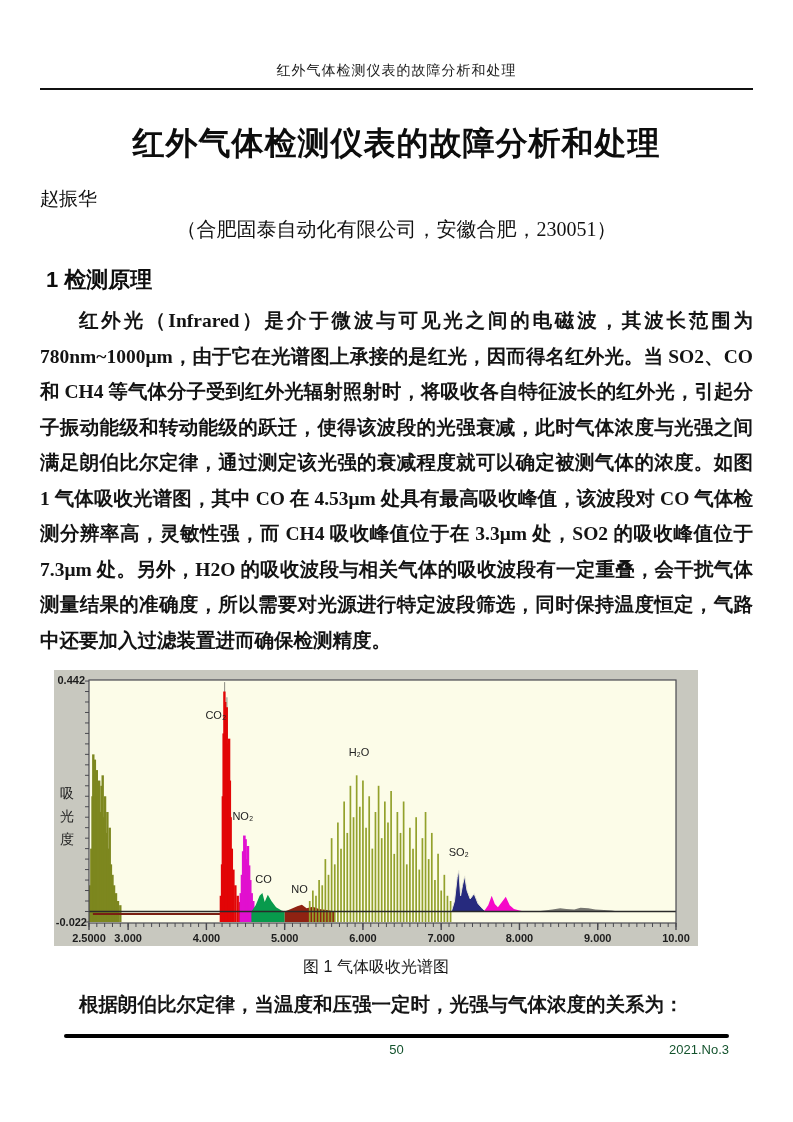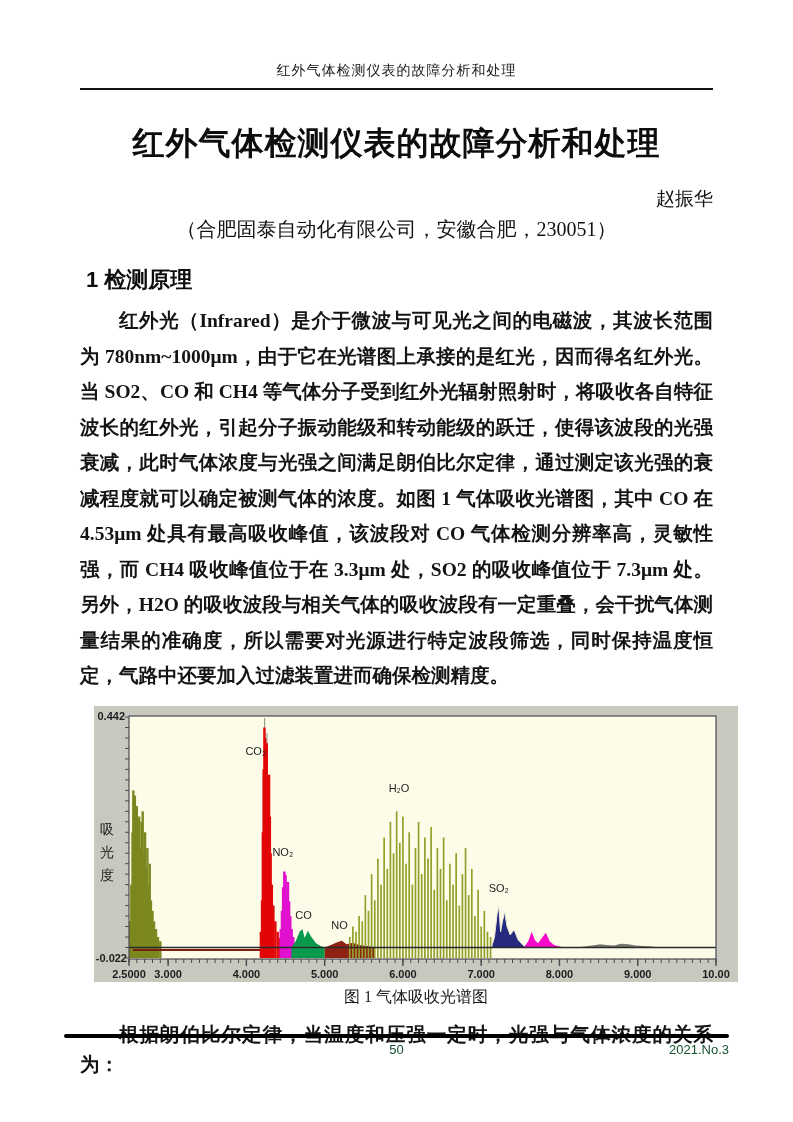--- a/index.html
+++ b/index.html
@@ -4,39 +4,39 @@
 <style>
   html,body{margin:0;padding:0;background:#ffffff;}
   .page{
     position:relative;
     width:793px;height:1122px;
     background:#ffffff;
     color:#111;
     font-family:"Liberation Serif", serif;
     overflow:hidden;
   }
-  .content{padding:0 80px;}
+  .content{padding:0 40px;}
   .doc-header{
     padding-top:62px;
     text-align:center;
     font-size:14px;
     letter-spacing:1px;
     color:#1a1a1a;
   }
   .header-rule{height:2px;background:#111;margin-top:8px;}
   .title{
     margin:32px 0 0 0;
     text-align:center;
     font-size:32px;
     font-weight:bold;
     font-family:"Liberation Sans", sans-serif;
     letter-spacing:1px;
     color:#0d0d0d;
   }
-  .author{margin-top:20px;text-align:right;font-size:19px;}
+  .author{margin-top:20px;text-align:left;font-size:19px;}
   .affiliation{margin-top:4px;text-align:center;font-size:20px;}
   .section-heading{
     margin:22px 0 0 6px;
     font-size:22px;
     font-weight:bold;
     font-family:"Liberation Sans", sans-serif;
     color:#0d0d0d;
   }
   .body-para{
     margin:8px 0 0 0;
@@ -46,22 +46,22 @@
     text-indent:2em;
     color:#141414;
     font-weight:bold;
   }
   .para2{margin-top:12px;line-height:30px;}
   .figure{margin:12px 0 0 14px;width:644px;}
   .chart{width:644px;height:276px;}
   .figure-caption{
     text-align:center;
     font-size:16px;
-    margin-top:5px;
-    font-family:Liberation Serif, serif;
+    margin-top:11px;
+    font-family:Liberation Sans, sans-serif;
     color:#1a1a1a;
   }
   .footer{position:absolute;left:64px;right:64px;top:1034px;}
   .footer-rule{height:4px;background:#000;border-radius:2px;}
   .footer-row{
     position:relative;
     margin-top:4px;
     font-family:"Liberation Sans", sans-serif;
     font-size:13px;
     color:#14532d;

